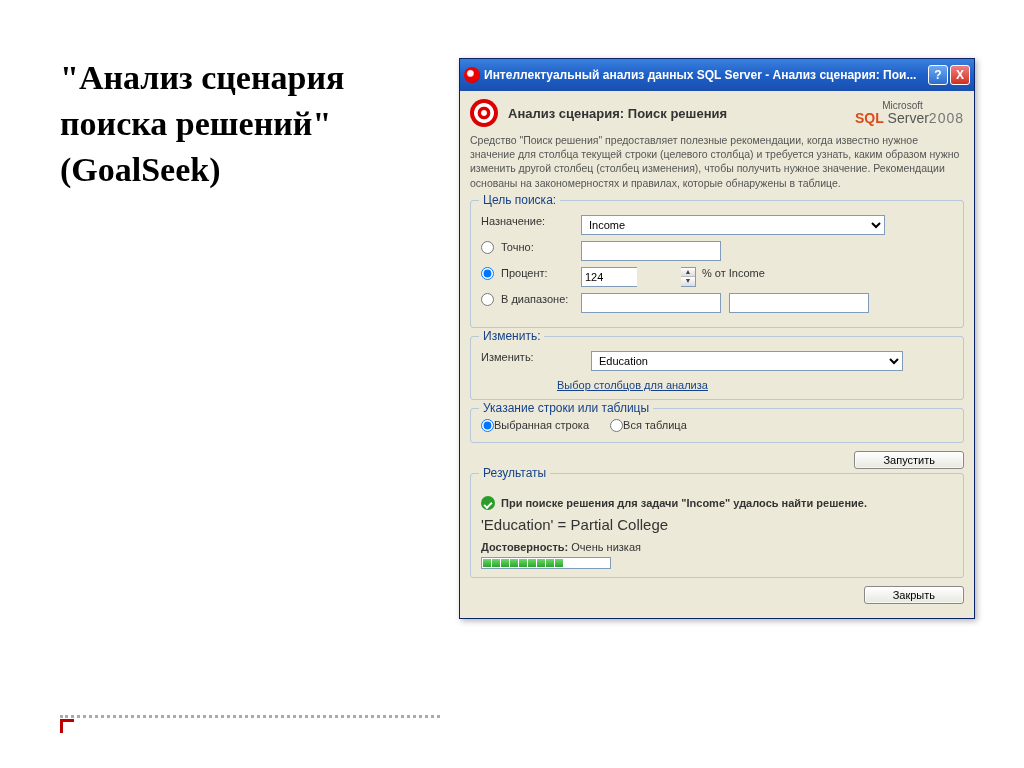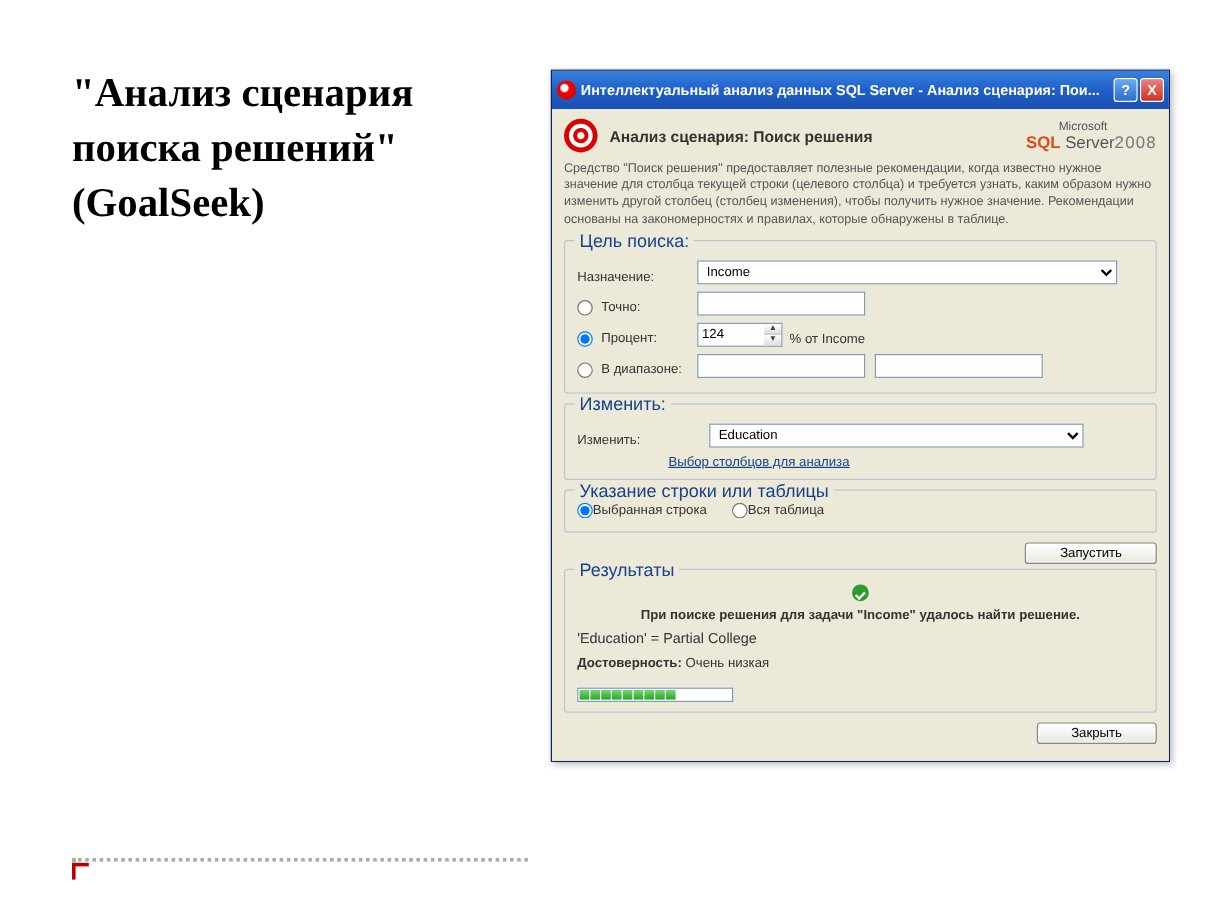--- a/index.html
+++ b/index.html
@@ -27,48 +27,48 @@
   .header-row .target-icon { width: 28px; height: 28px; border-radius: 50%; background: radial-gradient(circle, #fff 0 12%, #d00 18% 30%, #fff 34% 48%, #d00 52% 100%); margin-right: 10px; flex:none; }
   .header-row .heading { font-size: 13px; font-weight: bold; color: #333; flex:1; }
   .logo { text-align: center; font-size: 10px; color:#555; line-height: 1; }
   .logo .sql { font-size: 14px; }
   .logo .sql b { color:#d94c1a; font-weight:bold;margin-left:14px; }
   .logo .year { color:#777; letter-spacing:1px; }
 
   .desc { font-size: 10.5px; color: #555; line-height: 1.35; margin: 6px 0 10px; }
   
   .groupbox { border: 1px solid #b8c8d8; border-radius: 3px; padding: 10px 10px 8px; margin-bottom: 8px; position: relative; }
-  .groupbox > .legend { position: absolute; top: -8px; left: 8px; background: #ece9d8; padding: 0 4px; font-size: 15px; color: #15428b; font-weight: normal; text-align: center; }
+  .groupbox > .legend { position: absolute; top: -8px; left: 8px; background: #ece9d8; padding: 0 4px; font-size: 12px; color: #15428b; font-weight: normal; text-align: center; }
   
-  .row { display: flex; align-items: flex-end; margin: 4px 0; min-height: 22px; }
+  .row { display: flex; align-items: flex-start; margin: 4px 0; min-height: 22px; }
   .row .lbl { width: 100px; font-size: 11px; color: #333; display:flex; align-items:center; gap:4px; }
   .row input[type=radio] { margin: 0 3px 0 0; }
   
   .field, select, input[type=text] { height: 20px; border: 1px solid #7f9db9; background: #fff; font-size: 11px; padding: 1px 3px; font-family: inherit; }
-  select { width: 350px; }
+  select { width: 304px; }
   .txt-sm { width: 140px; }
-  .spin { display:flex; align-items:center; }
+  .spin { display:flex; align-items:center;gap:44px; }
   .spin input { width: 56px; border-right:none; }
   .spin .sbtns { display:flex; flex-direction:column; border:1px solid #7f9db9; border-left:none; }
   .spin .sb { width:14px; height:9px; background:linear-gradient(#fff,#ddd); font-size:7px; line-height:8px; text-align:center; color:#444; border-bottom:1px solid #bbb; }
   .spin .sb:last-child{border-bottom:none;}
   .suffix { font-size: 11px; margin-left: 6px; color:#333; }
   
   .link { color: #15428b; text-decoration: underline; font-size: 11px; cursor: pointer; margin-left: 76px; margin-top: 2px; display:inline-block; }
   
   .radio-inline { display: inline-flex; align-items: center; margin-right: 18px; font-size: 11px; }
   
   .btn { background: linear-gradient(#fff,#e8e8e0); border: 1px solid #888; border-radius: 3px; padding: 2px 28px; font-size: 11px; font-family: inherit; box-shadow: inset 0 0 0 1px rgba(255,255,255,.6); }
   .btn-row { text-align: right; margin: 4px 0; }
   
-  .result-line { font-size: 11px; font-weight: bold; margin: 2px 0 6px; display:flex; align-items:center; gap:6px;flex-direction:column; }
+  .result-line { font-size: 11px; font-weight: bold; margin: 12px 0 6px; display:flex; align-items:center; gap:6px; }
   .ok-icon { width:14px; height:14px; border-radius:50%; background:#2a9d2a; position:relative; flex:none; }
   .ok-icon::after { content:""; position:absolute; left:3px; top:6px; width:6px; height:3px; border-left:2px solid #fff; border-bottom:2px solid #fff; transform:rotate(-45deg); }
-  .result-sub { font-size: 12px; margin: 4px 0 8px; color:#333; }
-  .conf-row { font-size: 11px; margin: 6px 0 14px; }
+  .result-sub { font-size: 15px; margin: 4px 0 8px; color:#333; }
+  .conf-row { font-size: 11px; margin: 6px 0 4px; }
   .conf-row b { font-weight: bold; }
   .progress { width: 130px; height: 12px; border:1px solid #7f9db9; background:#fff; display:flex; gap:1px; padding:1px; }
   .progress .seg { width: 8px; background: linear-gradient(#6fd86f,#2aa52a); }
   .progress .seg.off { background: transparent; }
 </style>
 </head>
 <body>
 
 <div class="slide-title">
   <div>"Анализ сценария</div>

